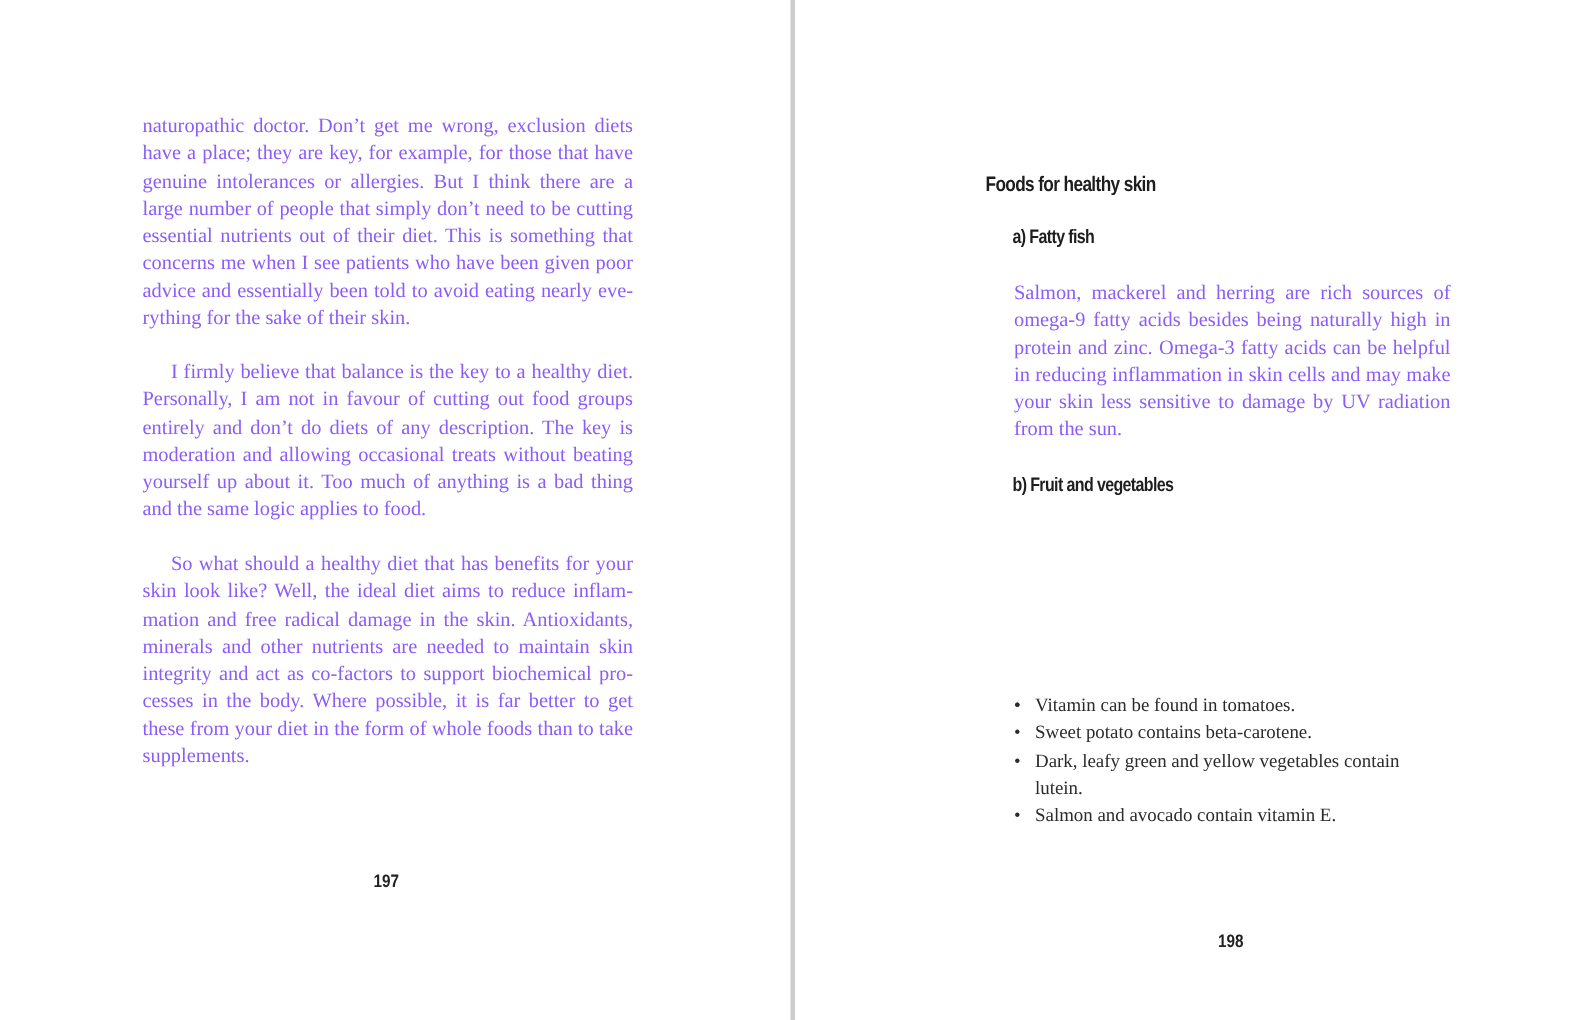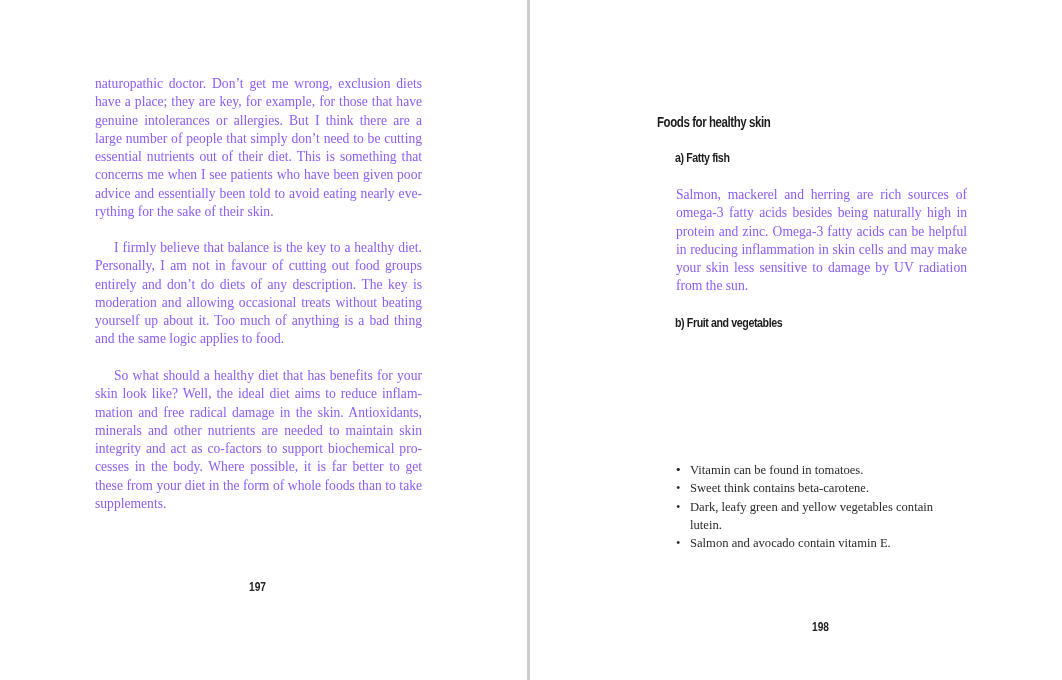--- a/index.html
+++ b/index.html
@@ -47,26 +47,26 @@
   <p class="body-text left-col indent" style="top:367px;">So what should a healthy diet that has benefits for your skin look like? Well, the ideal diet aims to reduce inflam­mation and free radical damage in the skin. Antioxidants, minerals and other nutrients are needed to maintain skin integrity and act as co-factors to support biochemical pro­cesses in the body. Where possible, it is far better to get these from your diet in the form of whole foods than to take supplements.</p>
   <div class="pagenum" style="left:249px;">197</div>
 </div>
 
 <div class="divider"></div>
 
 <div class="page" id="page-right">
   <h2 class="heading h1">Foods for healthy skin</h2>
 
   <h3 class="heading h2" style="top:110px;">a) Fatty fish</h3>
-  <p class="body-text right-col" style="top:146px;">Salmon, mackerel and herring are rich sources of omega-3 fatty acids besides being naturally high in protein and zinc. Omega-3 fatty acids can be helpful in reducing inflammation in skin cells and may make your skin less sensitive to damage by UV radi­ation from the sun.</p>
+  <p class="body-text right-col" style="top:146px;">Salmon, mackerel and herring are rich sources of omega-9 fatty acids besides being naturally high in protein and zinc. Omega-3 fatty acids can be helpful in reducing inflammation in skin cells and may make your skin less sensitive to damage by UV radi­ation from the sun.</p>
 
   <h3 class="heading h2" style="top:275px;">b) Fruit and vegetables</h3>
 
   <ul class="bullets">
     <li><span class="dot">•</span></li>
     <li><span class="dot">•</span><span>Vitamin can be found in tomatoes.</span></li>
-    <li><span class="dot">•</span><span>Sweet think contains beta-carotene.</span></li>
+    <li><span class="dot">•</span><span>Sweet potato contains beta-carotene.</span></li>
     <li><span class="dot">•</span><span>Dark, leafy green and yellow vegetables contain lutein.</span></li>
     <li><span class="dot">•</span><span>Salmon and avocado contain vitamin E.</span></li>
   </ul>
 
   <div class="pagenum" style="left:259px;">198</div>
 </div>
 
 </body></html>

